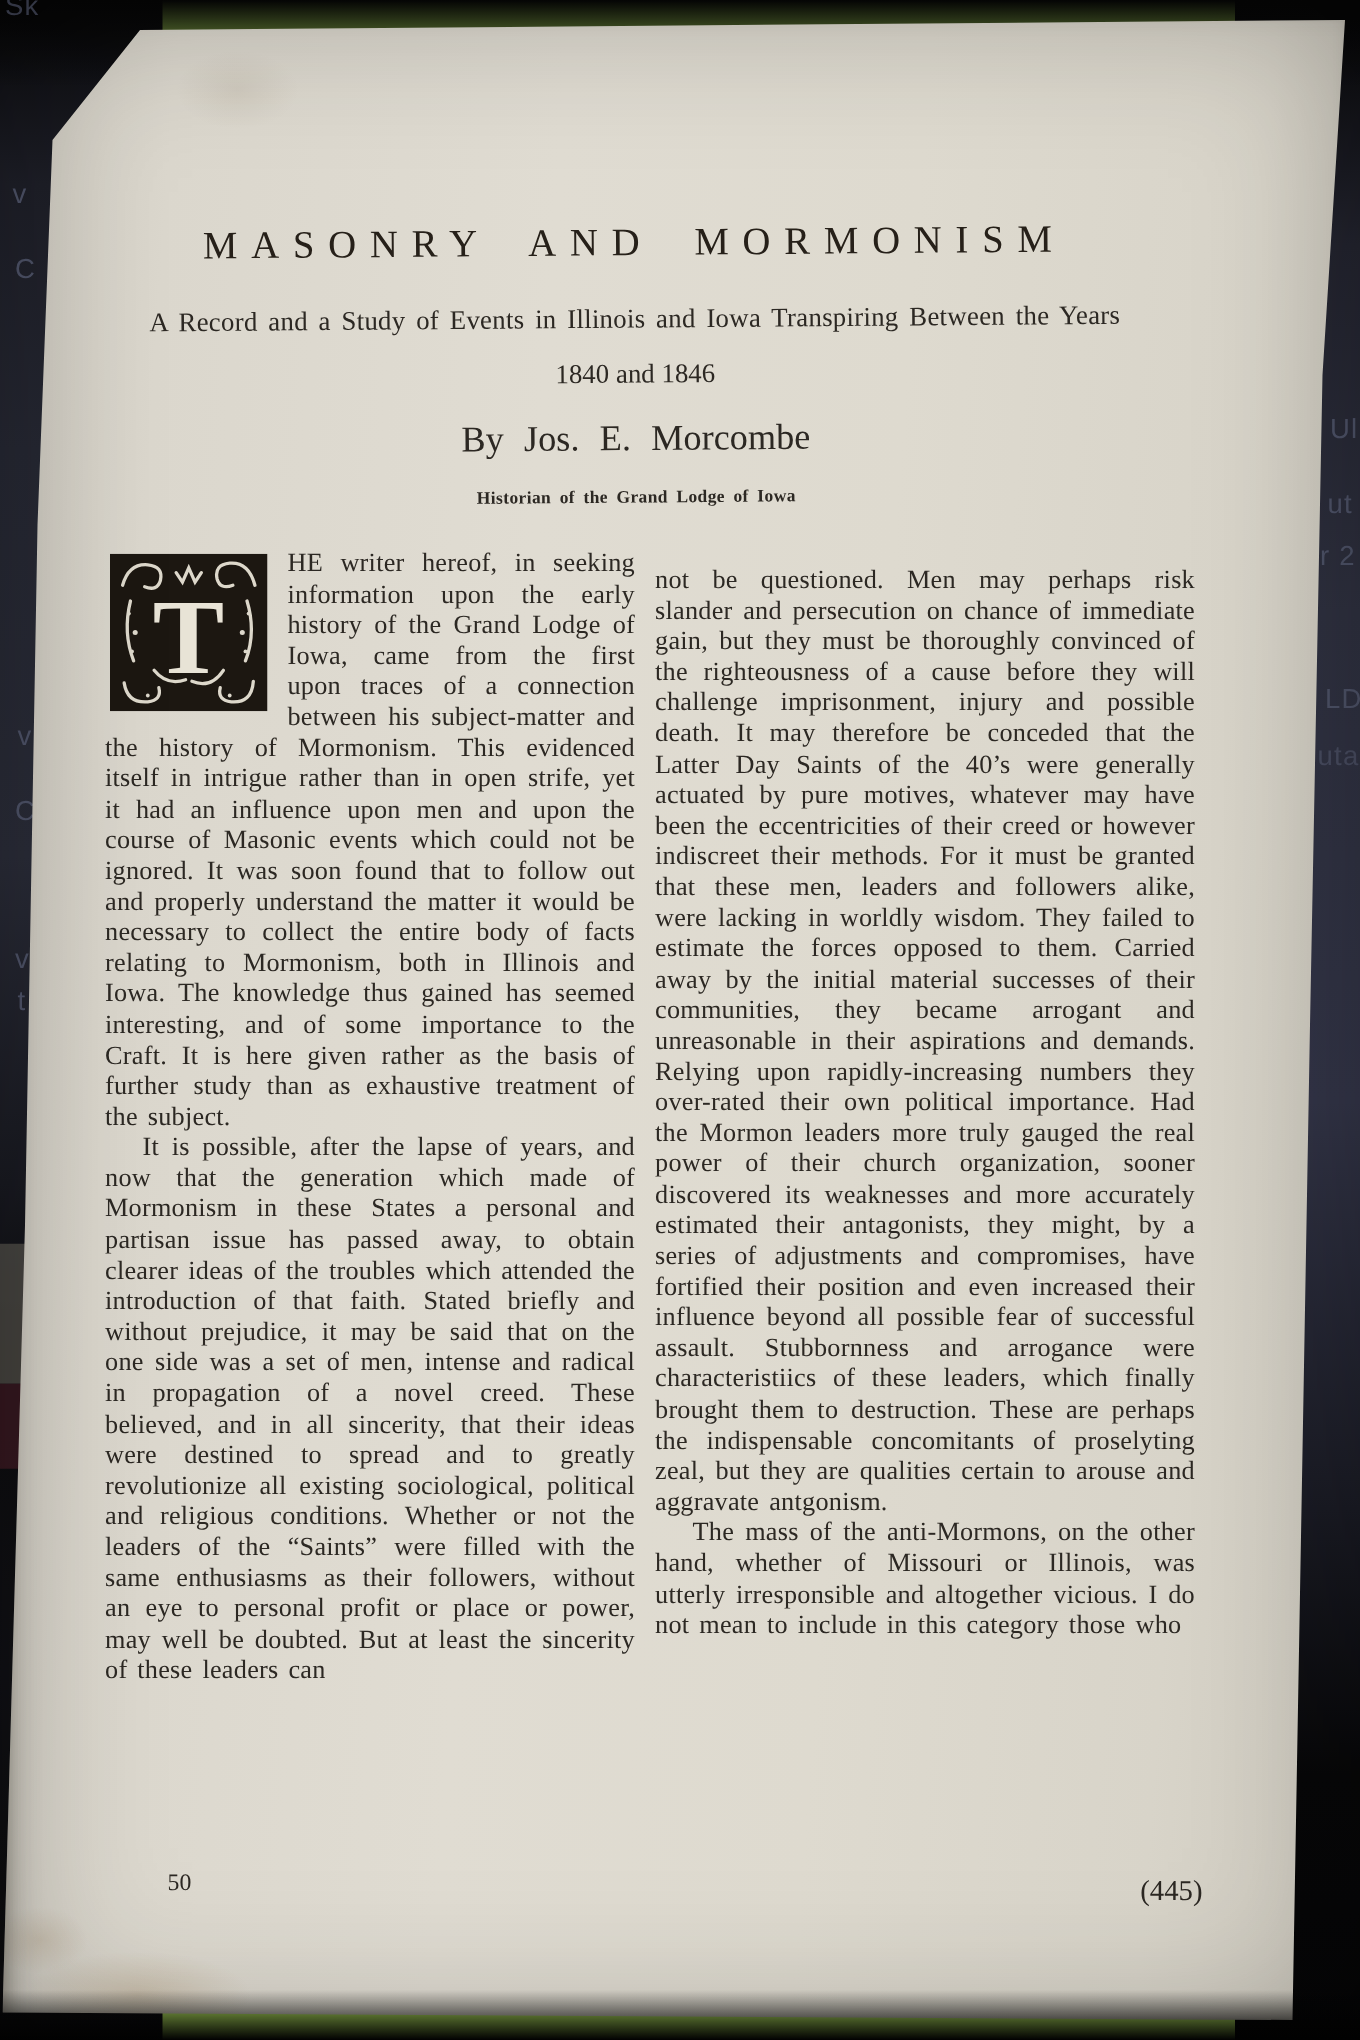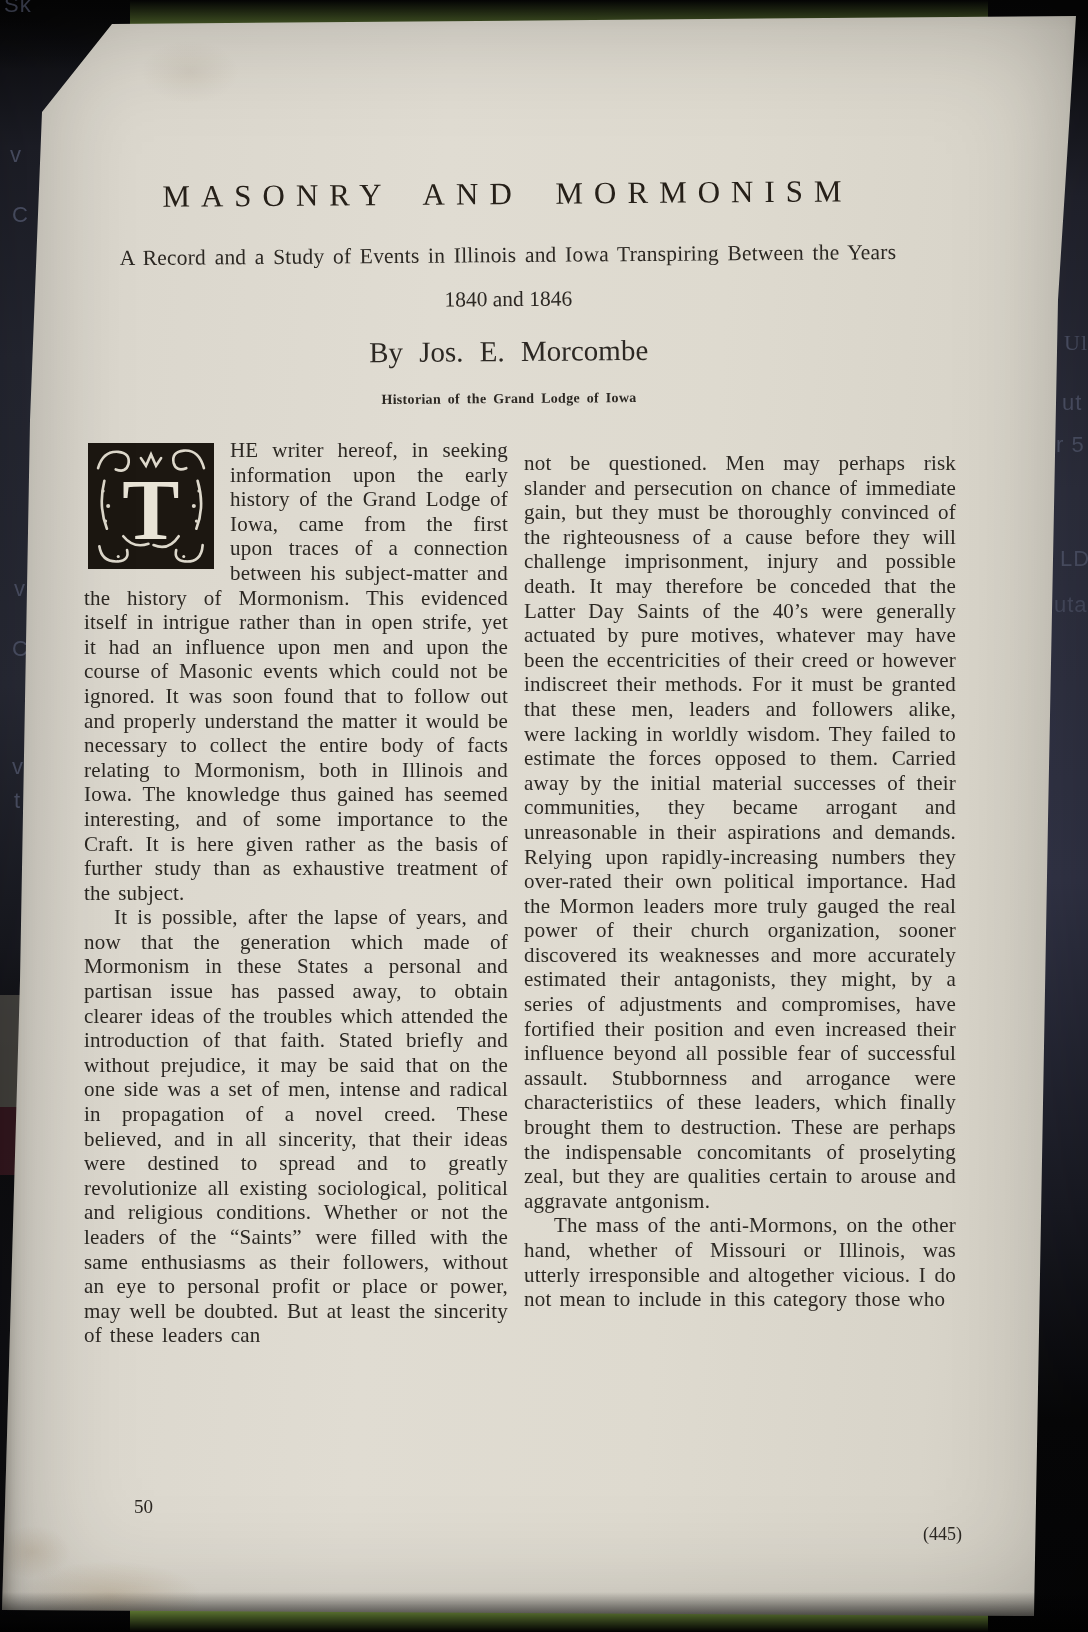--- a/index.html
+++ b/index.html
@@ -69,21 +69,21 @@
   .col-right{width:432px;padding-top:13px;}
   .section-no{text-align:center;font-size:22px;letter-spacing:2px;height:28px;}
   .columns p{
     margin:0;text-align:justify;font-size:21px;line-height:24.6px;
     word-spacing:2.5px;letter-spacing:.2px;color:#2c2823;
   }
   .columns p.indent{text-indent:30px;}
   .dropcap{float:left;width:126px;height:118px;margin:5px 16px 0 4px;}
   .dropcap svg{width:126px;height:126px;display:block;}
   .folio-left{position:absolute;left:50px;top:1496px;font-size:19px;}
-  .folio-right{position:absolute;right:-6px;top:1500px;font-size:18px;margin-top:24px;}
+  .folio-right{position:absolute;right:-6px;top:1500px;font-size:23px;}
   .vignette{position:absolute;inset:0;pointer-events:none;
     box-shadow:inset 0 0 120px 10px rgba(0,0,0,.25);}
 </style>
 </head>
 <body>
 
 <div class="scene">
 
   <div class="bg-left"></div>
   <div class="bg-right"></div>
@@ -92,23 +92,23 @@
   <div class="bg-patch patch-red"></div>
 
   <span class="frag dim" style="left:4px;top:-6px;">Sk</span>
   <span class="frag" style="left:10px;top:144px;">v</span>
   <span class="frag" style="left:12px;top:204px;">C</span>
   <span class="frag" style="left:14px;top:578px;">v:</span>
   <span class="frag" style="left:12px;top:638px;">C</span>
   <span class="frag" style="left:12px;top:756px;">v</span>
   <span class="frag" style="left:14px;top:790px;">t</span>
 
-  <span class="frag" style="left:1064px;top:332px;font-family:Liberation Serif, serif;">Ul</span>
+  <span class="frag" style="left:1064px;top:332px;">Ul</span>
   <span class="frag" style="left:1062px;top:392px;text-align:center;">ut</span>
-  <span class="frag" style="left:1056px;top:434px;">r 5</span>
+  <span class="frag" style="left:1056px;top:434px;">r 2</span>
   <span class="frag" style="left:1060px;top:548px;">LD</span>
   <span class="frag dim" style="left:1054px;top:594px;">uta</span>
 
   <div class="paper">
     <div class="content">
 
       <div class="header">
         <div class="title">MASONRY AND MORMONISM</div>
         <div class="sub1">A Record and a Study of Events in Illinois and Iowa Transpiring Between the Years</div>
         <div class="sub2">1840 and 1846</div>

